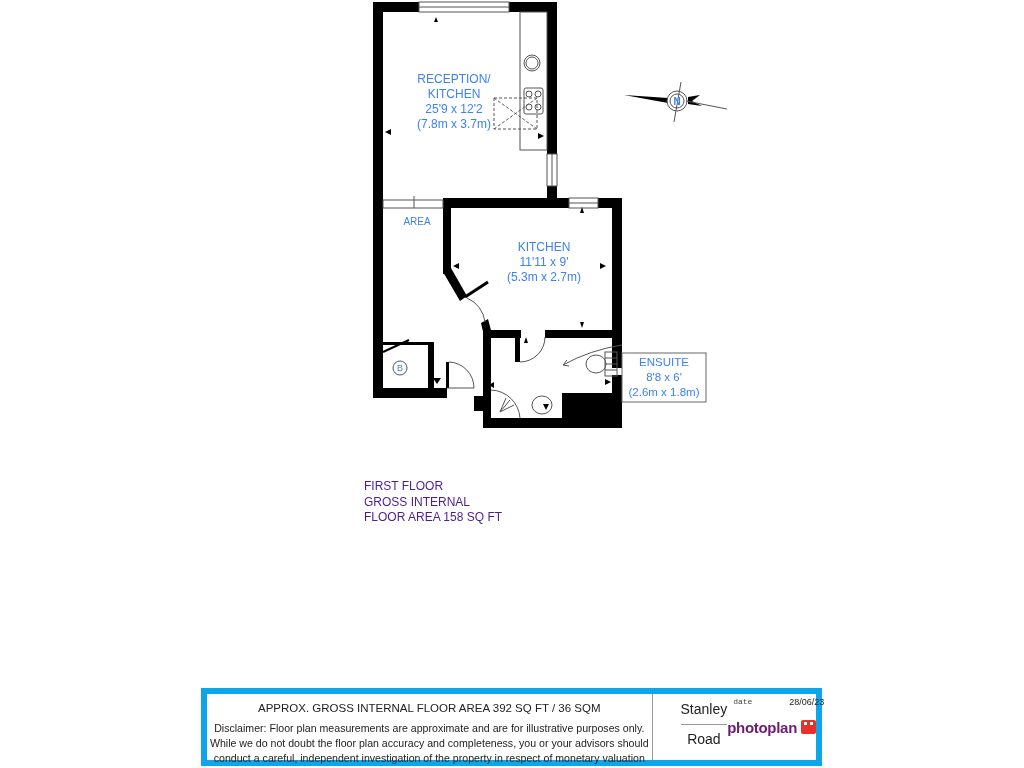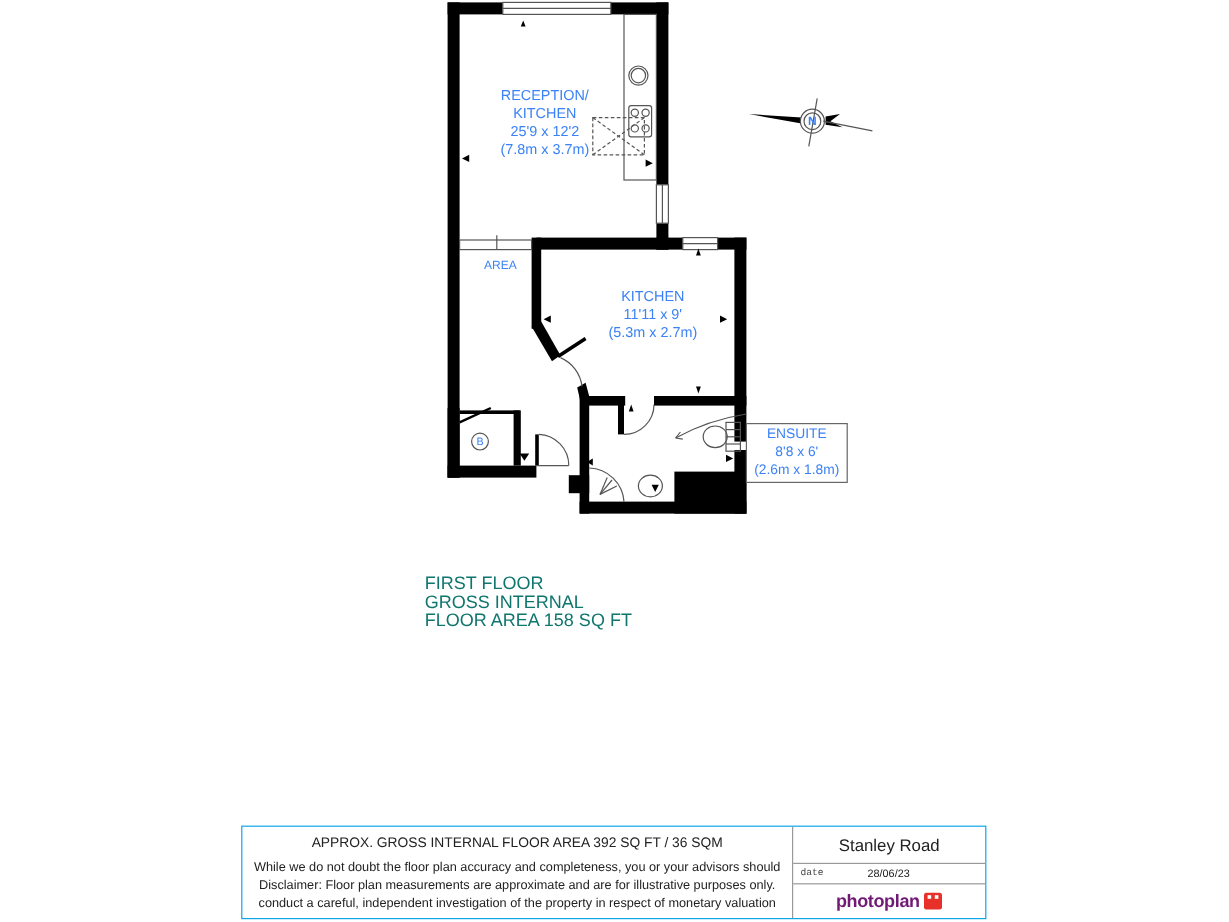--- a/index.html
+++ b/index.html
@@ -1,26 +1,26 @@
 <!DOCTYPE html>
 <html><head>
   <meta charset="utf-8">
   <style>
     html, body { margin: 0; padding: 0; background: #ffffff; }
     body { width: 1024px; height: 768px; position: relative; overflow: hidden;
       font-family: "Liberation Sans", sans-serif; color: #222; }
     .plan { position: absolute; left: 0; top: 0; width: 1024px; height: 470px; }
     .label { position: absolute; text-align: center; font-size: 12px; line-height: 15px; color: #3b82f6; }
-    .floor-summary { position: absolute; left: 354px; top: 479px; font-size: 15px; line-height: 15.5px; color: #0f766e; }
+    .floor-summary { position: absolute; left: 364px; top: 479px; font-size: 12px; line-height: 15.5px; color: #4c1d95; }
     .footer { position: absolute; left: 201px; top: 688px; width: 621px; height: 78px;
-      border: 1px solid #0ea5e9; box-sizing: border-box; display: flex; }
+      border: 6px solid #0ea5e9; box-sizing: border-box; display: flex; gap: 28px; }
     .footer-left { width: 459px; border-right: 1px solid #999; box-sizing: border-box; text-align: center; }
     .footer-area { font-size: 11.5px; padding-top: 7px; height: 20px; line-height: 14px; }
     .footer-disclaimer { font-size: 10.6px; line-height: 15px; }
-    .footer-right { flex: 1; display: flex; flex-direction: column; }
+    .footer-right { flex: 1; display: flex; }
     .footer-address { height: 30px; border-bottom: 1px solid #999; font-size: 14px; line-height: 30px; text-align: center; }
     .footer-date-row { height: 16px; border-bottom: 1px solid #999; font-size: 9px; line-height: 16px; position: relative; }
     .footer-date-label { position: absolute; left: 6px; color: #444; font-size: 8px; font-family: Liberation Mono, monospace; }
     .footer-date-value { position: absolute; left: 62px; }
     .footer-brand { flex: 1; display: flex; align-items: center; justify-content: center; gap: 4px; }
     .brand-text { font-weight: bold; font-size: 15px; letter-spacing: -0.3px; color: #701a75; }
     .brand-logo { width: 15px; height: 14px; background: #e8302a; border-radius: 2px; position: relative; }
     .brand-logo::before { content: ""; position: absolute; left: 3px; top: 2px; width: 3px; height: 3px; background: #fff; }
     .brand-logo::after { content: ""; position: absolute; right: 3px; top: 2px; width: 3px; height: 3px; background: #fff; }
   </style>
@@ -171,22 +171,22 @@
 <div class="floor-summary">
   <div>FIRST FLOOR</div>
   <div>GROSS INTERNAL</div>
   <div>FLOOR AREA 158 SQ FT</div>
 </div>
 
 <div class="footer">
   <div class="footer-left">
     <div class="footer-area">APPROX. GROSS INTERNAL FLOOR AREA 392 SQ FT / 36 SQM</div>
     <div class="footer-disclaimer">
+      <div>Disclaimer: Floor plan measurements are approximate and are for illustrative purposes only.</div>
       <div>While we do not doubt the floor plan accuracy and completeness, you or your advisors should</div>
-      <div>Disclaimer: Floor plan measurements are approximate and are for illustrative purposes only.</div>
       <div>conduct a careful, independent investigation of the property in respect of monetary valuation</div>
     </div>
   </div>
   <div class="footer-right">
     <div class="footer-address">Stanley Road</div>
     <div class="footer-date-row">
       <span class="footer-date-label">date</span>
       <span class="footer-date-value">28/06/23</span>
     </div>
     <div class="footer-brand">

